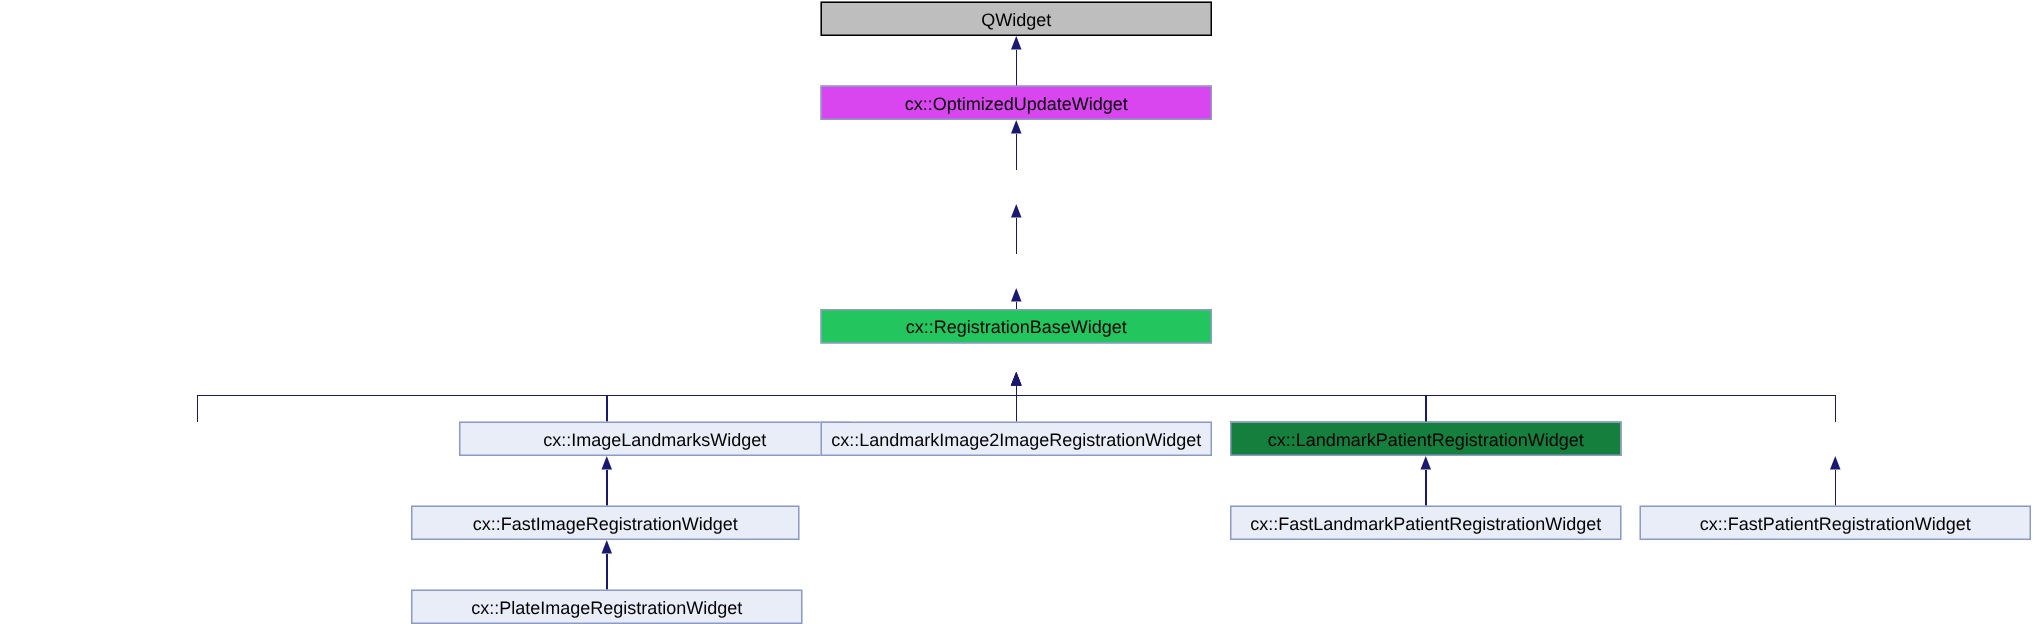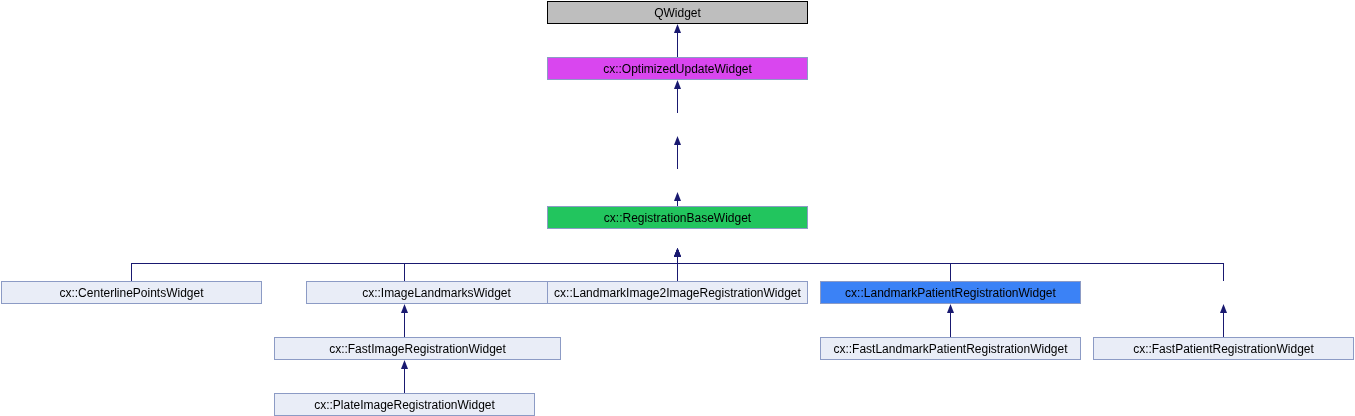--- a/index.html
+++ b/index.html
@@ -97,21 +97,20 @@
       </g>
       <g>
         <path d="M 1223.5 337 L 1223.5 313" stroke="#191970"></path>
         <polygon points="1223.5,304 1220,313 1227,313" fill="#191970"></polygon>
       </g>
     </svg>
 
 <div class="node external" style="left: 547px; top: 1px; width: 261px; height: 23px; background: rgb(190, 190, 190); border-color: rgb(0, 0, 0); color: rgb(0, 0, 0);">QWidget</div>
     <div class="node linked" style="left: 547px; top: 57px; width: 261px; height: 23px; background: #d946ef; border-color: rgb(140, 155, 197); color: rgb(0, 0, 0);">cx::OptimizedUpdateWidget</div>
     <div class="node linked" style="left: 547px; top: 169px; width: 261px; height: 23px; background: #22c55e; border-color: rgb(140, 155, 197); color: rgb(0, 0, 0); margin-top: 37px;">cx::RegistrationBaseWidget</div>
-    <div class="node linked" style="left: 1px; top: 281px; width: 261px; height: 23px; background: rgb(233, 237, 247); border-color: rgb(140, 155, 197); color: rgb(0, 0, 0);">cx::CenterlinePointsWidget</div>
     <div class="node linked" style="left: 274px; top: 281px; width: 261px; height: 23px; background: rgb(233, 237, 247); border-color: rgb(140, 155, 197); color: rgb(0, 0, 0); margin-left: 32px;">cx::ImageLandmarksWidget</div>
     <div class="node linked" style="left: 547px; top: 281px; width: 261px; height: 23px; background: rgb(233, 237, 247); border-color: rgb(140, 155, 197); color: rgb(0, 0, 0);">cx::LandmarkImage2ImageRegistrationWidget</div>
-    <div class="node linked" style="left: 820px; top: 281px; width: 261px; height: 23px; background: #3b82f6; border-color: rgb(140, 155, 197); color: rgb(0, 0, 0);">cx::LandmarkPatientRegistrationWidget</div>
-    <div class="node linked" style="left: 274px; top: 337px; width: 287px; height: 23px; background: rgb(233, 237, 247); border-color: rgb(140, 155, 197); color: rgb(0, 0, 0);">cx::FastImageRegistrationWidget</div>
+    <div class="node linked" style="left: 820px; top: 281px; width: 261px; height: 23px; background: #15803d; border-color: rgb(140, 155, 197); color: rgb(0, 0, 0);">cx::LandmarkPatientRegistrationWidget</div>
+    <div class="node linked" style="left: 274px; top: 337px; width: 259px; height: 23px; background: rgb(233, 237, 247); border-color: rgb(140, 155, 197); color: rgb(0, 0, 0);">cx::FastImageRegistrationWidget</div>
     <div class="node linked" style="left: 820px; top: 337px; width: 261px; height: 23px; background: rgb(233, 237, 247); border-color: rgb(140, 155, 197); color: rgb(0, 0, 0);">cx::FastLandmarkPatientRegistrationWidget</div>
     <div class="node linked" style="left: 1093px; top: 337px; width: 261px; height: 23px; background: rgb(233, 237, 247); border-color: rgb(140, 155, 197); color: rgb(0, 0, 0);">cx::FastPatientRegistrationWidget</div>
     <div class="node linked" style="left: 274px; top: 393px; width: 261px; height: 23px; background: rgb(233, 237, 247); border-color: rgb(140, 155, 197); color: rgb(0, 0, 0);">cx::PlateImageRegistrationWidget</div>
   </div>
 
 </body></html>

